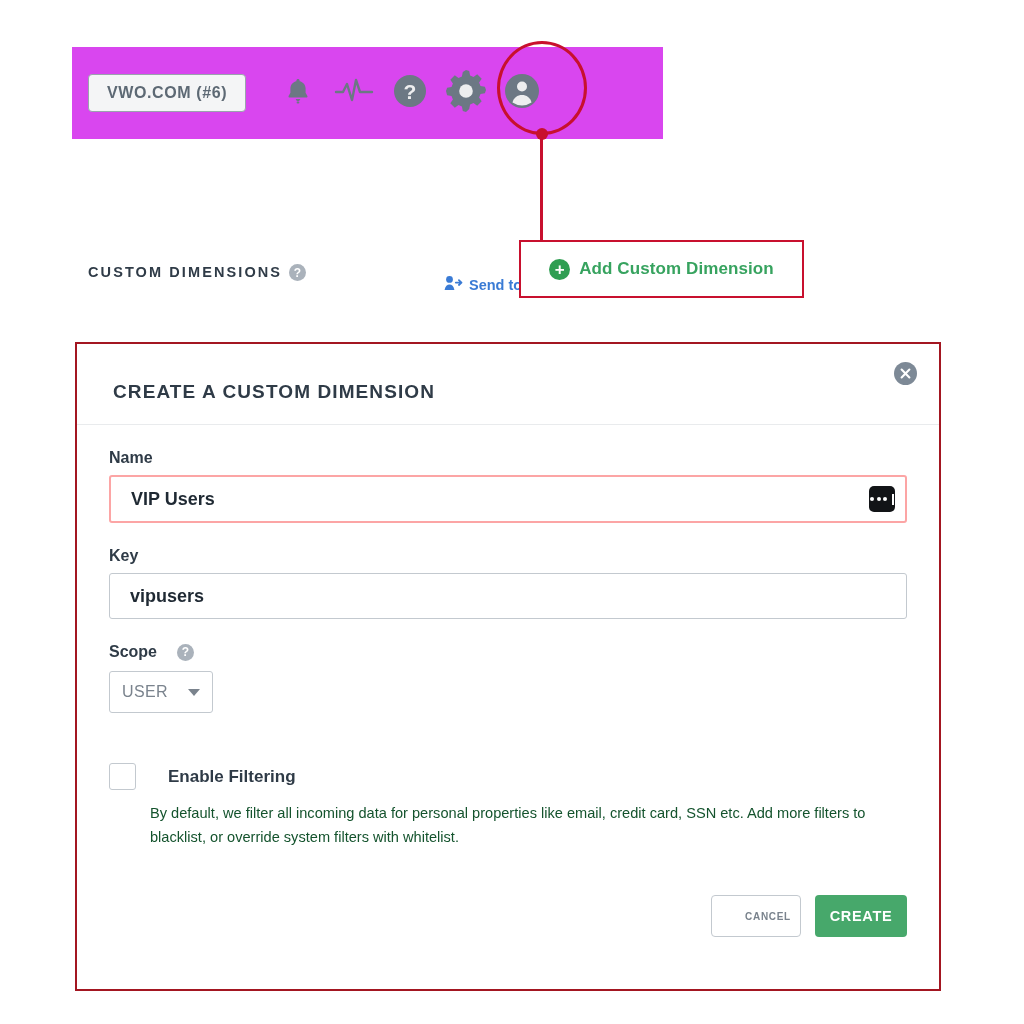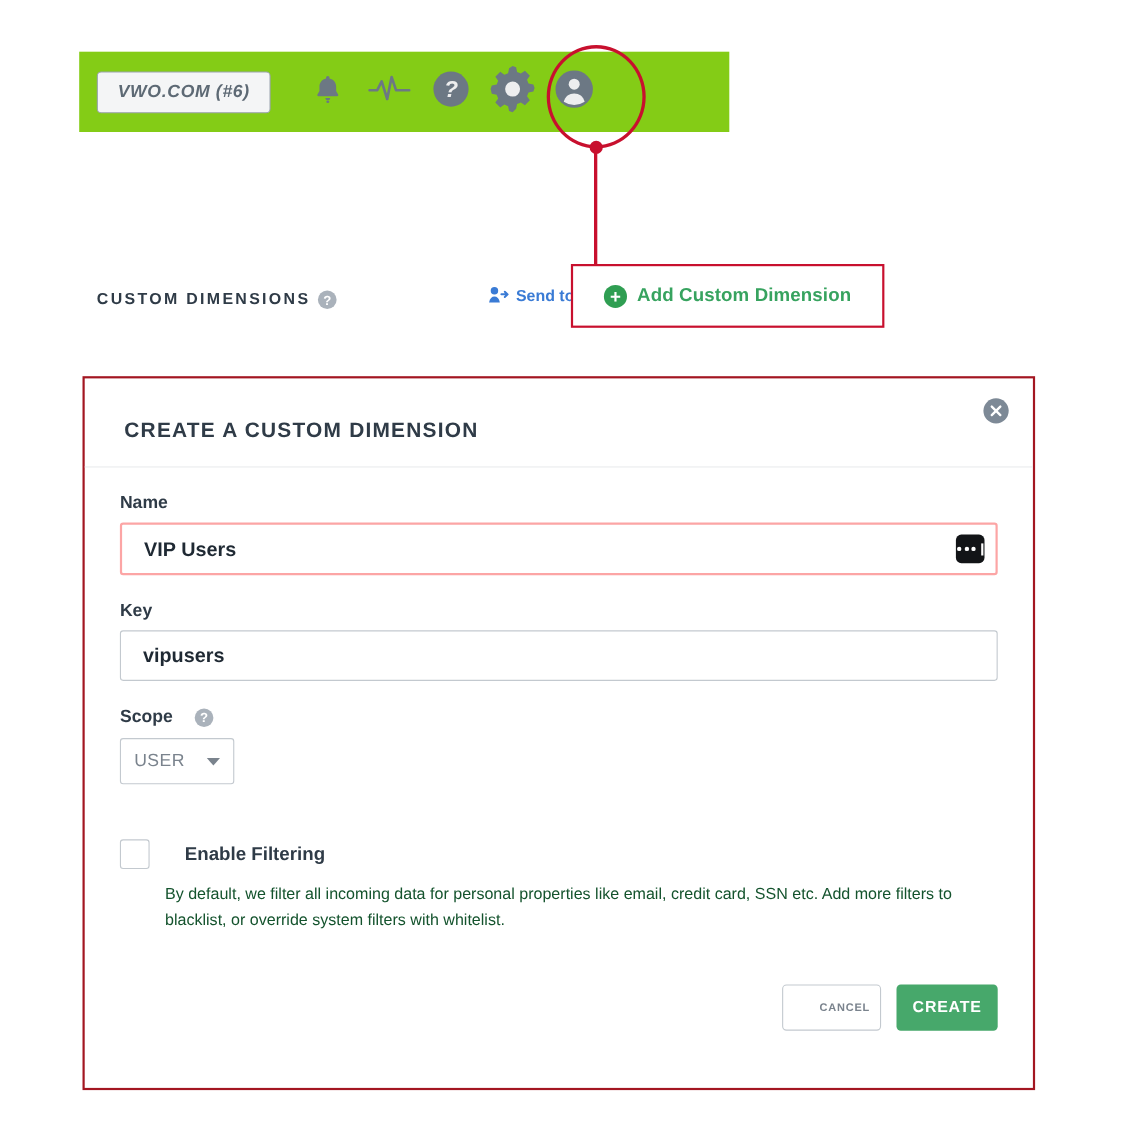--- a/index.html
+++ b/index.html
@@ -16,25 +16,24 @@
     overflow: hidden;
     -webkit-font-smoothing: antialiased;
   }
 
   
   #toolbar {
     position: absolute;
     left: 72px;
     top: 47px;
     width: 591px;
-    height: 73px;
-    background: #84cc16;
-    display: flex;
-    align-items: center;
-    font-style: italic;
+    height: 92px;
+    background: #d946ef;
+    display: flex;
+    align-items: center;
   }
   #site-pill {
     margin-left: 16px;
     padding: 10px 18px;
     border: 1px solid #9aa3ad;
     border-radius: 4px;
     background: #f4f5f6;
     color: #5d6974;
     font-size: 16px;
     font-weight: bold;
@@ -114,21 +113,21 @@
     font-size: 12px;
     font-weight: bold;
     display: flex;
     align-items: center;
     justify-content: center;
     line-height: 1;
   }
   #send-to {
     position: absolute;
     left: 356px;
-    top: 2px;
+    top: 17px;
     display: flex;
     align-items: center;
     gap: 6px;
     color: #3a7bd5;
     font-size: 14.5px;
     font-weight: bold;
   }
 
   
   #add-dim-box {

